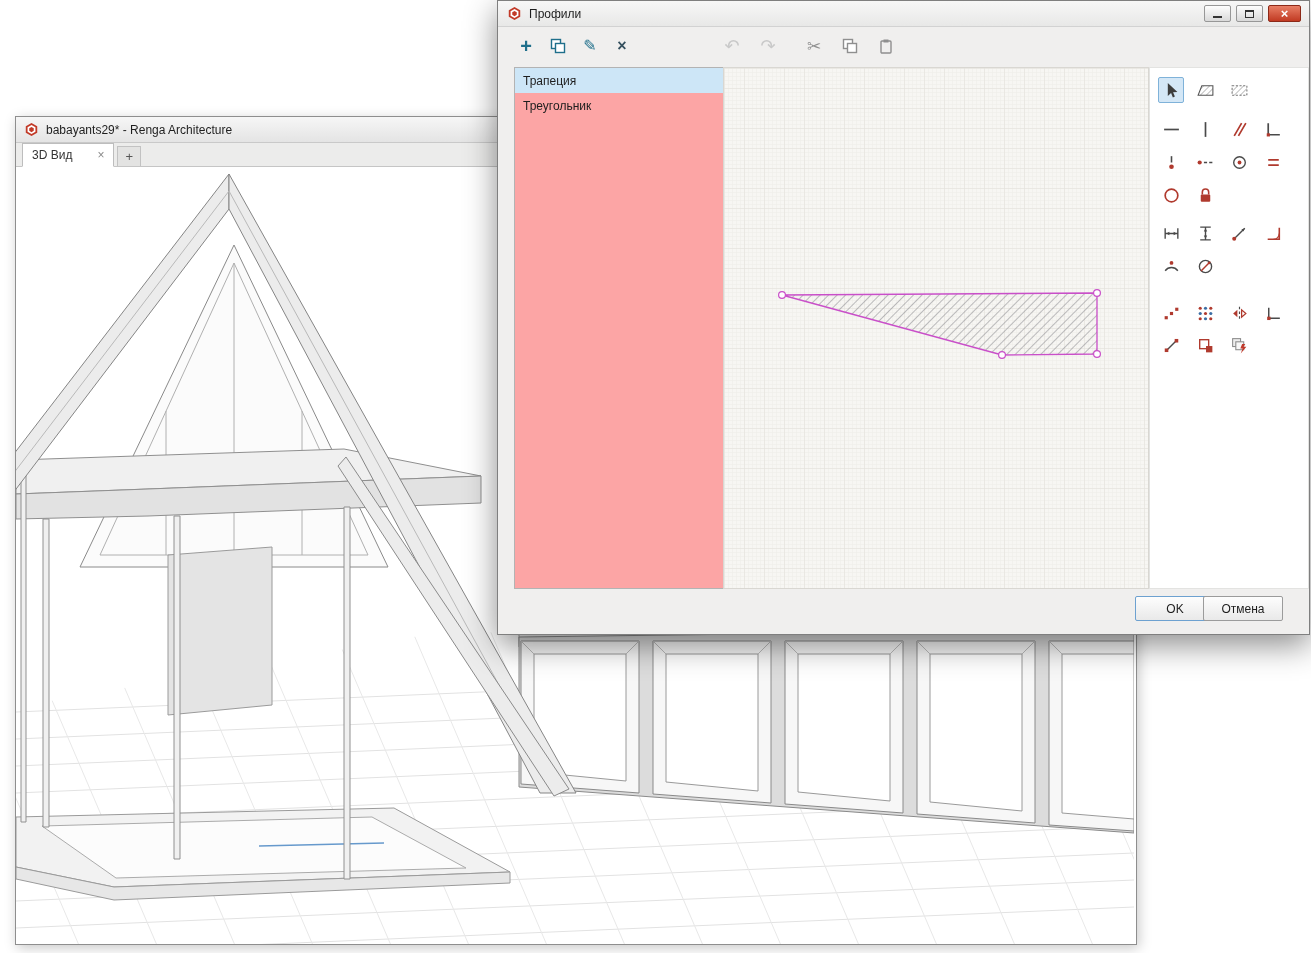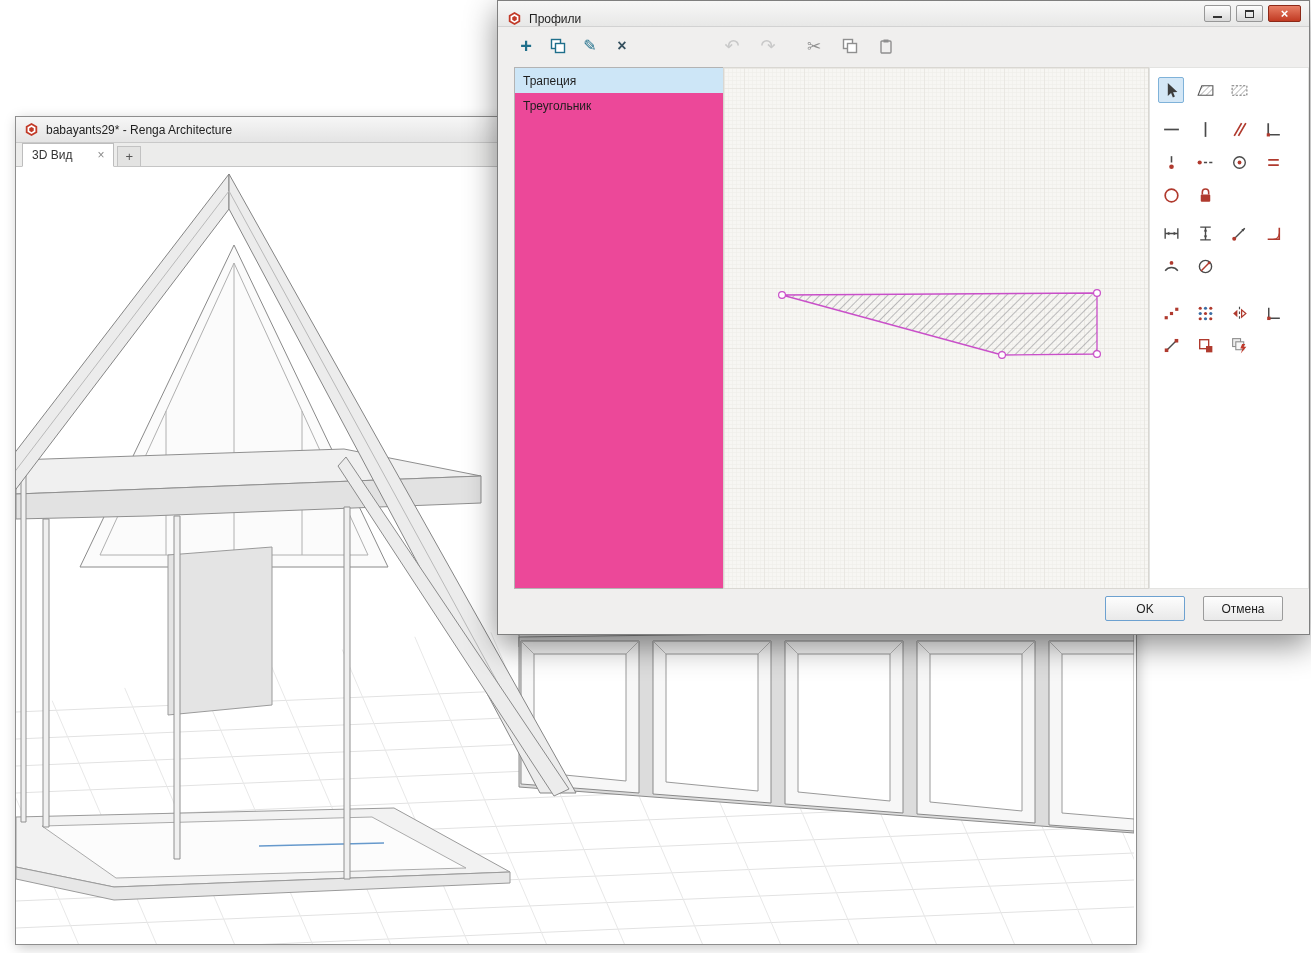--- a/index.html
+++ b/index.html
@@ -11,54 +11,54 @@
   .mw-titlebar{height:26px;background:linear-gradient(#f6f6f6,#e4e4e4);border-bottom:1px solid #c9c9c9;display:flex;align-items:center;padding:0 8px;gap:7px}
   .mw-title{font-size:12px;color:#1e1e1e;white-space:nowrap}
   .mw-tabbar{height:24px;background:#ececeb;border-bottom:1px solid #c5c5c5;display:flex;align-items:flex-end;padding-left:6px}
   .tab{height:24px;margin-bottom:-1px;background:#fff;border:1px solid #bdbdbd;border-bottom:1px solid #fff;display:flex;align-items:center;padding:0 9px;gap:25px;font-size:12px;color:#333;position:relative;z-index:1}
   .tab-close{color:#8a8a8a;font-size:12px;line-height:1}
   .newtab{width:24px;height:20px;margin-left:3px;background:#e3e3e2;border:1px solid #c2c2c2;border-bottom:none;display:flex;align-items:center;justify-content:center;font-size:13px;color:#555}
   .viewport{position:absolute;left:0;top:50px;right:0;bottom:0;background:#fff;overflow:hidden}
 
   
   .dialog{position:absolute;left:497px;top:0;width:813px;height:635px;background:#f0efee;border:1px solid #7f7f7f;box-shadow:0 10px 30px rgba(0,0,0,.45);z-index:10}
-  .dlg-titlebar{height:26px;background:linear-gradient(#f7f7f7,#e8e8e7);border-bottom:1px solid #d2d2d2;display:flex;align-items:flex-end;padding:0 9px;gap:7px}
+  .dlg-titlebar{height:26px;background:linear-gradient(#f7f7f7,#e8e8e7);border-bottom:1px solid #d2d2d2;display:flex;align-items:center;padding:0 9px;gap:7px}
   .dlg-title{font-size:12px;color:#1e1e1e}
   .win-controls{position:absolute;top:4px;right:8px;display:flex;gap:5px}
   .wc{width:27px;height:17px;border:1px solid #979797;border-radius:2px;background:linear-gradient(#fefefe,#d9d9d9);display:flex;align-items:center;justify-content:center;color:#333}
   .min-glyph{width:9px;height:2px;background:#333;margin-top:6px}
   .max-glyph{width:9px;height:8px;border:1px solid #333;border-top-width:2px}
   .wc.close{width:33px;background:linear-gradient(#e87f66,#c13a22);border-color:#8c2918;color:#fff;font-size:13px;font-weight:bold}
   .dlg-toolbar{height:38px;display:flex;align-items:center}
   .tb{width:24px;height:24px;display:flex;align-items:center;justify-content:center;font-size:17px;line-height:1}
   .tb.add{margin-left:16px;color:#1f6f8b;font-size:20px;font-weight:bold}
   .tb.dup{margin-left:8px}
   .tb.edit{margin-left:8px;color:#1f6f8b;font-size:16px}
   .tb.del{margin-left:8px;color:#35505e;font-size:16px;font-weight:bold}
   .tb.undo{margin-left:86px;color:#c9c9c9;font-size:18px}
   .tb.redo{margin-left:12px;color:#c9c9c9;font-size:18px}
   .tb.cut{margin-left:22px;color:#8f8f8f;font-size:17px}
   .tb.copy{margin-left:12px}
   .tb.paste{margin-left:12px}
 
-  .dlg-list{position:absolute;left:16px;top:66px;width:215px;height:522px;background:#ec4899;border:1px solid #b3b3b3;font-size:12px;overflow:hidden}
+  .dlg-list{position:absolute;left:16px;top:66px;width:215px;height:522px;background:#fca5a5;border:1px solid #b3b3b3;font-size:12px;overflow:hidden}
   .list-item{height:25px;display:flex;align-items:center;padding-left:8px;color:#1e1e1e}
   .list-item.selected{background:#cde6f7}
 
   .dlg-canvas{position:absolute;left:225px;top:66px;width:426px;height:522px;border:1px solid #d9d7d2;background:#f7f6f3;overflow:hidden}
 
   .dlg-tools{position:absolute;left:651px;top:66px;width:160px;height:522px;background:#fff;border:1px solid #e3e3e1;padding:9px 0 0 8px}
   .tool-row{display:flex;gap:8px}
   .tool{width:26px;height:26px;display:flex;align-items:center;justify-content:center;border:1px solid transparent;border-radius:2px}
   .tool.active{background:#d4e7f6;border-color:#7fb2d9}
   .r2{margin-top:13px}.r3{margin-top:7px}.r4{margin-top:7px}.r5{margin-top:12px}.r6{margin-top:7px}.r7{margin-top:21px}.r8{margin-top:6px}
 
   .dlg-footer{position:absolute;left:0;bottom:0;width:100%;height:47px}
   .btn{position:absolute;top:9px;width:80px;height:25px;background:linear-gradient(#fdfdfd,#e9e9e9);border:1px solid #9b9b9b;border-radius:2px;font-size:12px;display:flex;align-items:center;justify-content:center;color:#1e1e1e}
-  .btn.ok{right:124px;border-color:#6da1d0}
+  .btn.ok{right:94px;border-color:#6da1d0}
   .btn.cancel{right:26px}
 
   svg{display:block}
   circle.vh{fill:#ffffff;stroke:#c94fc9;stroke-width:1.2}
 </style>
 </head>
 <body>
 
 <div class="stage">
 

